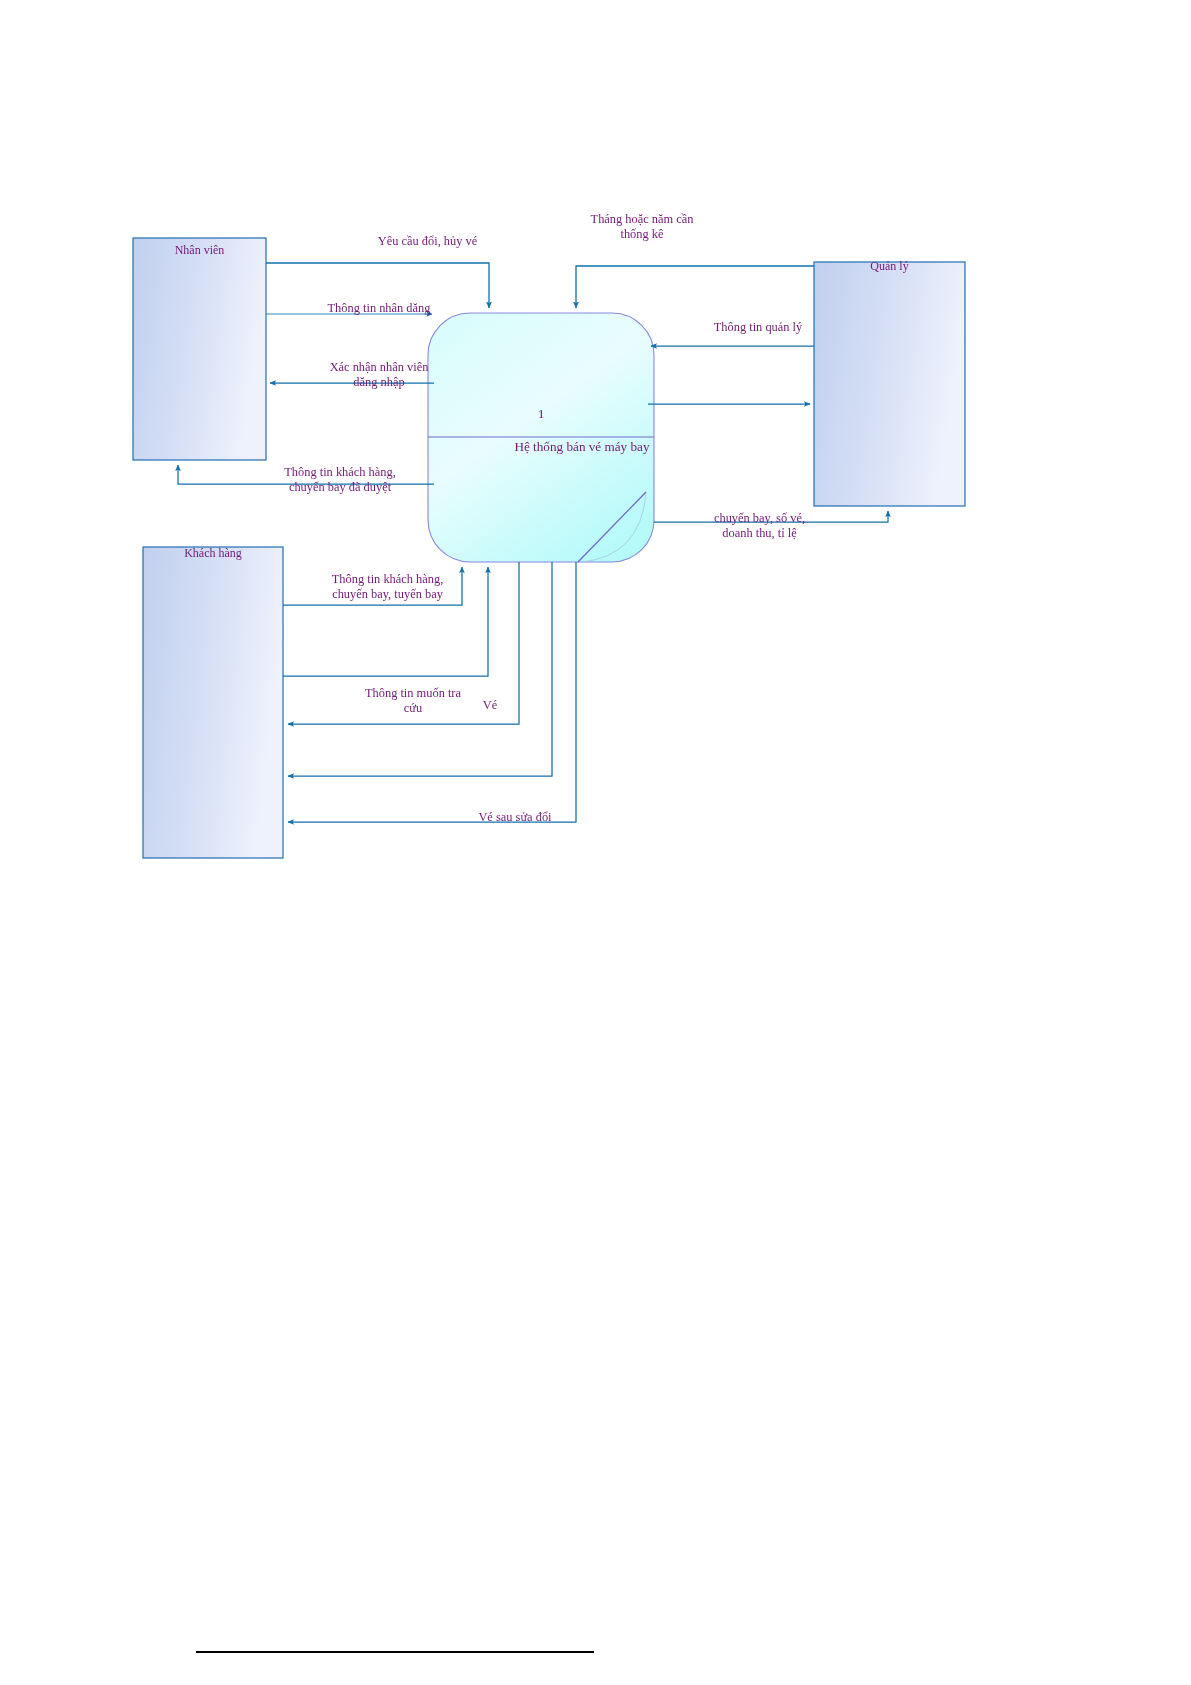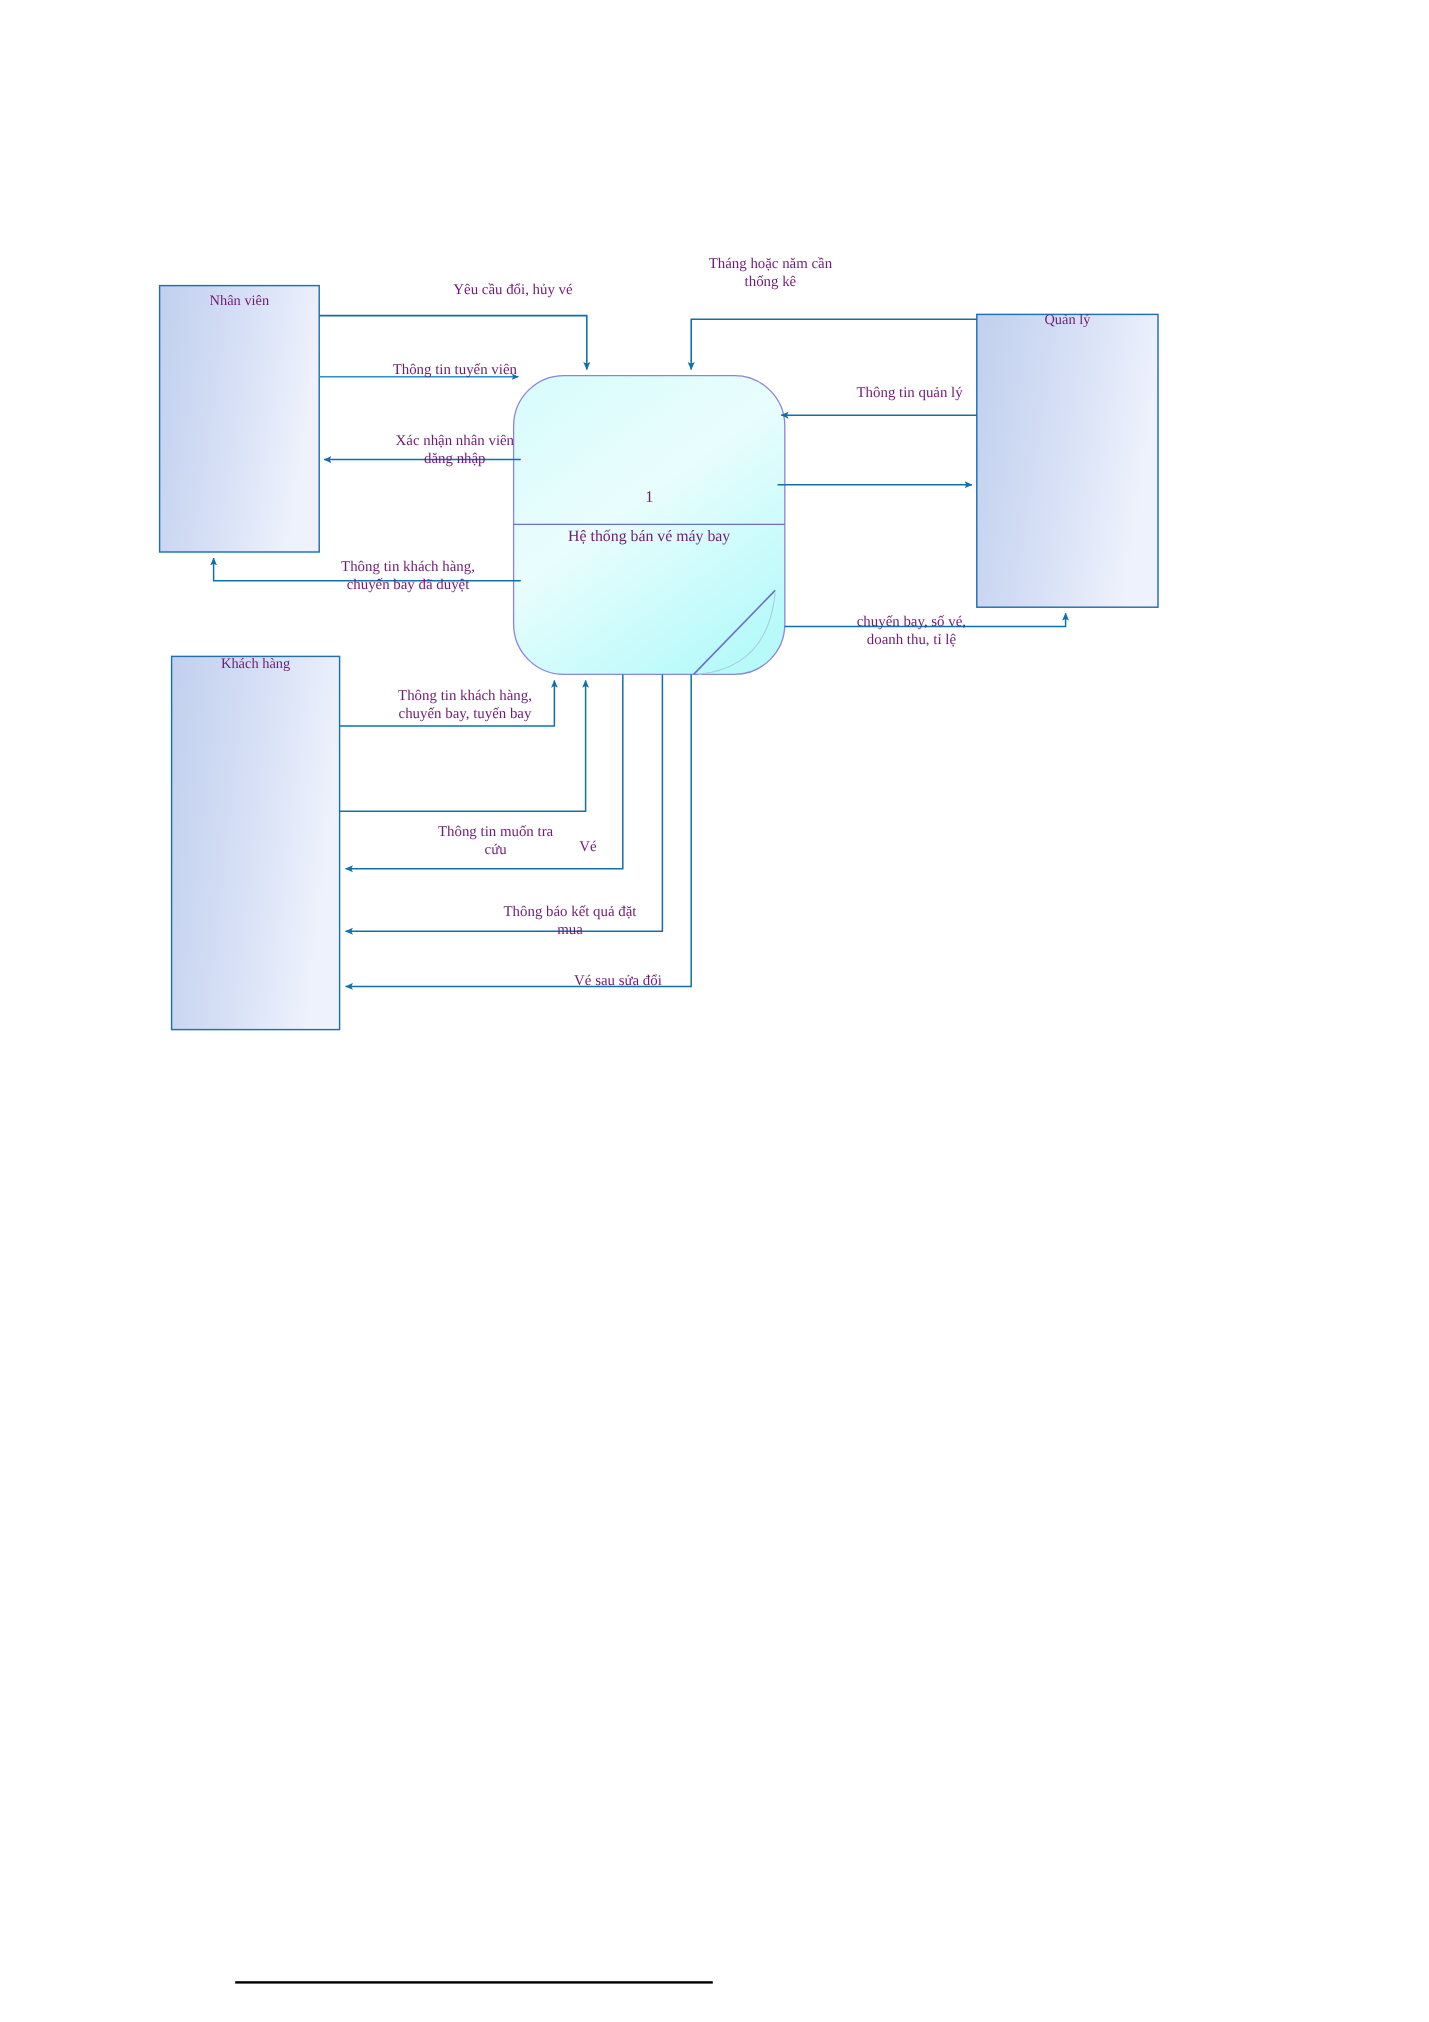--- a/index.html
+++ b/index.html
@@ -6,21 +6,21 @@
   body{width:1191px;height:1685px;position:relative;overflow:hidden;
        font-family:"Liberation Serif","DejaVu Serif",serif;}
   #page{position:absolute;left:0;top:0;width:1191px;height:1685px;background:#fff;}
   svg#dfd{position:absolute;left:0;top:0;width:1191px;height:1685px;}
   .entity-label,.flow-label,.proc-num,.proc-name{
       position:absolute;color:#701a75;font-family:"Liberation Serif","DejaVu Serif",serif;
       text-align:center;line-height:1.22;white-space:pre-line;pointer-events:none;}
   .entity-label{font-size:12px;}
   .flow-label{font-size:12.4px;}
   .proc-num{font-size:13.5px;}
-  .proc-name{font-size:13.2px;}
+  .proc-name{font-size:13.2px;padding-left:41px;}
   .footer-rule{position:absolute;left:196px;top:1651px;width:398px;height:2px;background:#000;}
 </style>
 </head>
 <body>
 
 <div id="page">
 
   <svg id="dfd" viewBox="0 0 1191 1685" xmlns="http://www.w3.org/2000/svg">
     <defs>
       <linearGradient id="entGrad" x1="0" y1="0" x2="1" y2="0.25">
@@ -80,21 +80,21 @@
 
   <div class="entity-label" style="left:814px;top:259px;width:151px;">Quản lý</div>
 
   <div class="entity-label" style="left:143px;top:546px;width:140px;">Khách hàng</div>
 
   <div class="proc-num" style="left:428px;top:406px;width:226px;">1</div>
   <div class="proc-name" style="left:428px;top:439px;width:226px;">Hệ thống bán vé máy bay</div>
 
   <div class="flow-label" style="left:300px;top:234px;width:255px;">Yêu cầu đổi, hủy vé</div>
 
-  <div class="flow-label" style="left:264px;top:301px;width:230px;">Thông tin tuyến viên</div>
+  <div class="flow-label" style="left:264px;top:301px;width:230px;">Thông tin nhân dăng</div>
 
   <div class="flow-label" style="left:264px;top:360px;width:230px;">Xác nhận nhân viên
 dăng nhập</div>
 
   <div class="flow-label" style="left:210px;top:465px;width:260px;">Thông tin khách hàng,
 chuyến bay đã duyệt</div>
 
   <div class="flow-label" style="left:512px;top:212px;width:260px;">Tháng hoặc năm cần
 thống kê</div>
 
@@ -105,19 +105,17 @@
 doanh thu, tỉ lệ</div>
 
   <div class="flow-label" style="left:255px;top:572px;width:265px;">Thông tin khách hàng,
 chuyến bay, tuyến bay</div>
 
   <div class="flow-label" style="left:288px;top:648px;width:250px;margin-top:38px;">Thông tin muốn tra
 cứu</div>
 
   <div class="flow-label" style="left:400px;top:698px;width:180px;">Vé</div>
 
-  <div class="flow-label" style="left:330px;top:752px;width:290px;">Thông báo kết quả đặt
-mua</div>
 
   <div class="flow-label" style="left:400px;top:810px;width:230px;">Vé sau sửa đổi</div>
 
   <div class="footer-rule"></div>
 </div>
 
 </body></html>

